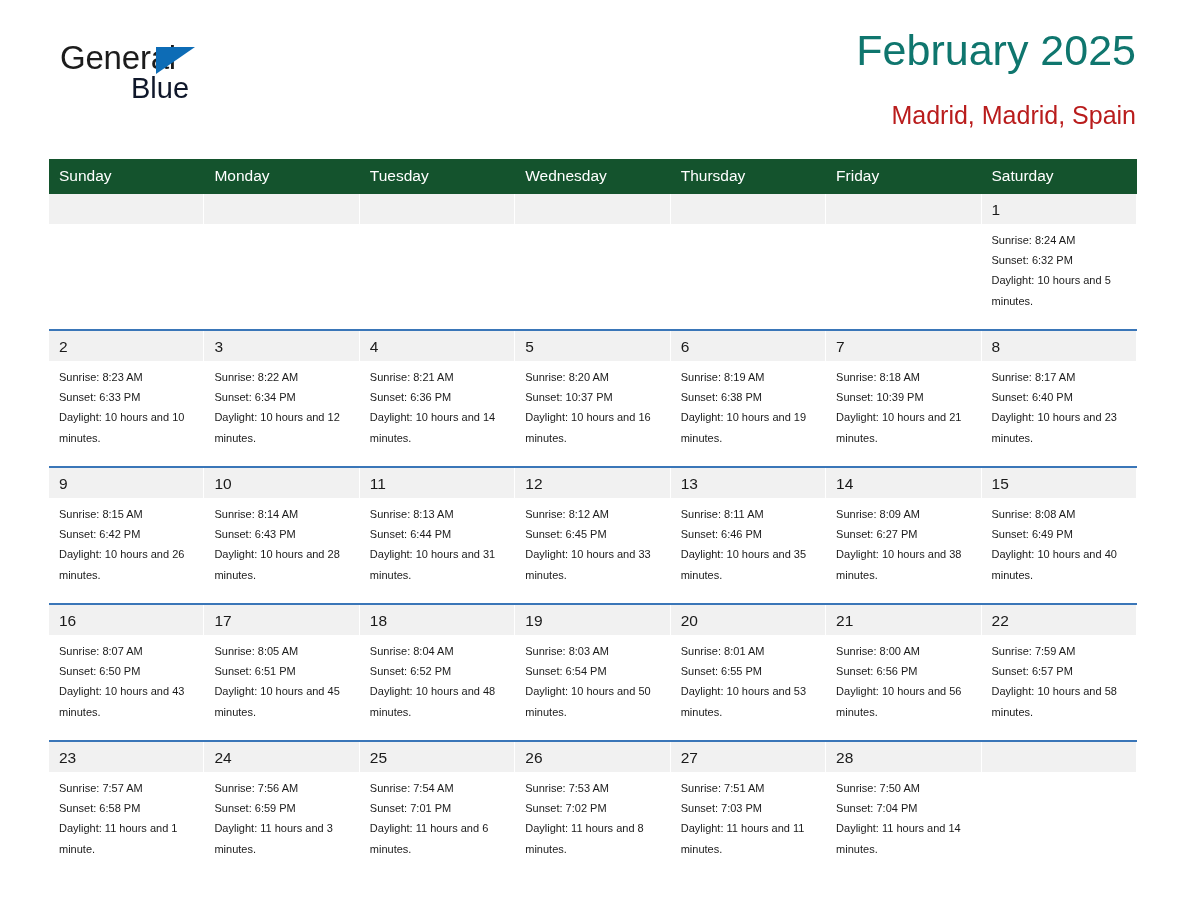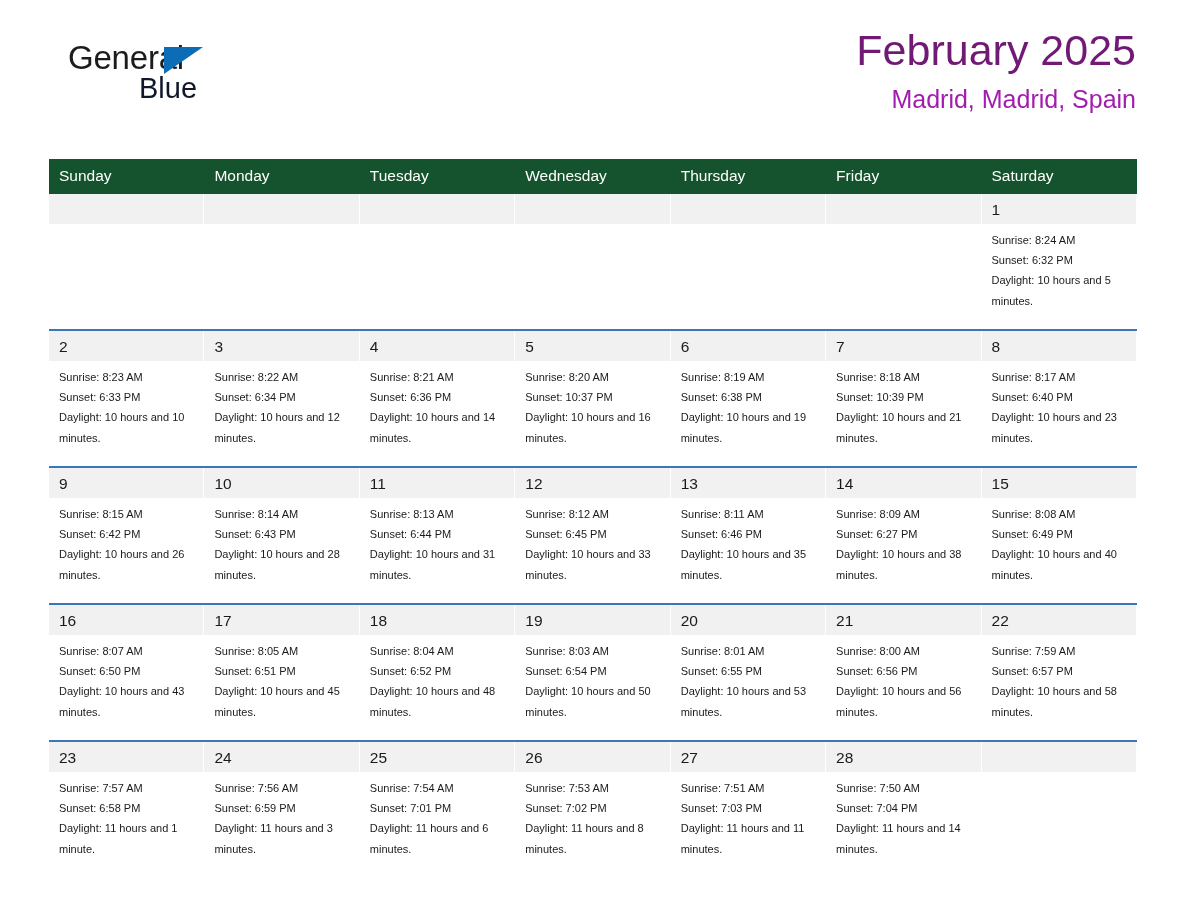--- a/index.html
+++ b/index.html
@@ -12,21 +12,20 @@
     height: 918px;
     font-family: "Liberation Sans", sans-serif;
     color: #000000;
     overflow: hidden;
   }
   .page {
     position: relative;
     width: 1188px;
     height: 918px;
     box-sizing: border-box;
-    padding-left: 8px;
   }
 
   
   .header {
     position: relative;
     height: 110px;
     padding: 0 52px;
     display: flex;
     align-items: flex-start;
     justify-content: space-between;
@@ -66,29 +65,29 @@
     font-weight: 400;
   }
   .title-block {
     margin-top: 24px;
     text-align: right;
   }
   .cal-title {
     font-size: 43px;
     font-weight: 400;
     line-height: 52px;
-    color: #701a75;
+    color: #0f766e;
     white-space: nowrap;
   }
   .cal-subtitle {
     font-size: 25px;
     font-weight: 400;
     line-height: 34px;
-    margin-top: 6px;
-    color: #a21caf;
+    margin-top: 22px;
+    color: #b91c1c;
     white-space: nowrap;
   }
 
   
   .calendar {
     position: absolute;
     left: 49px;
     top: 159px;
     width: 1088px;
     border-collapse: collapse;

